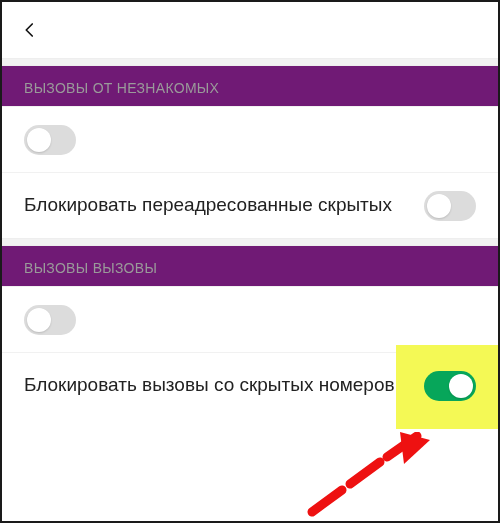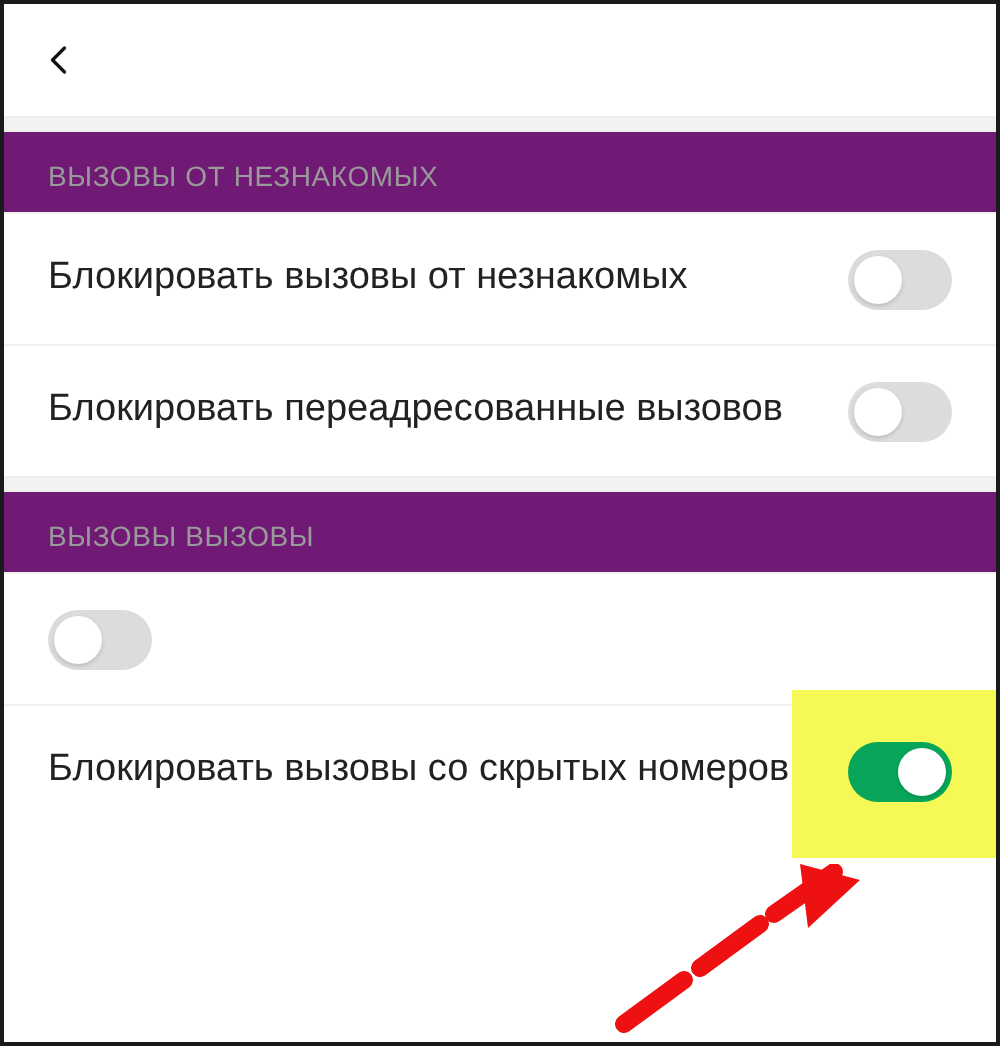--- a/index.html
+++ b/index.html
@@ -107,28 +107,27 @@
       <path d="M15 4 L7 12 L15 20" fill="none" stroke="#111" stroke-width="2.2" stroke-linecap="round" stroke-linejoin="round"></path>
     </svg>
   </div>
 </div>
 
 <div class="section-gap"></div>
 
 <div class="section-header">ВЫЗОВЫ ОТ НЕЗНАКОМЫХ</div>
 
 <div class="row">
-  <div class="row-label">Блокировать вызовы от незнакомых</div>
   <div class="toggle off">
     <div class="knob"></div>
   </div>
 </div>
 
 <div class="row">
-  <div class="row-label">Блокировать переадресованные вызовов</div>
+  <div class="row-label">Блокировать переадресованные скрытых</div>
   <div class="toggle off">
     <div class="knob"></div>
   </div>
 </div>
 
 <div class="section-gap"></div>
 
 <div class="section-header">ВЫЗОВЫ ВЫЗОВЫ</div>
 
 <div class="row">

